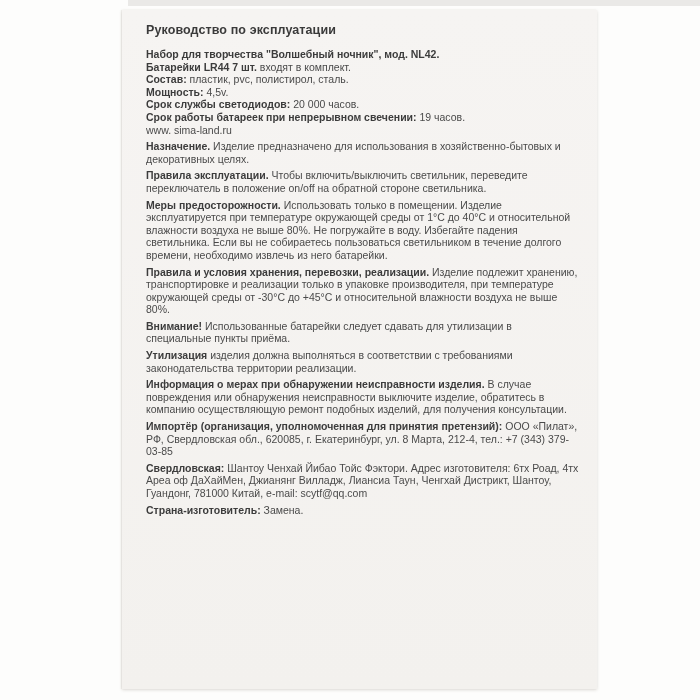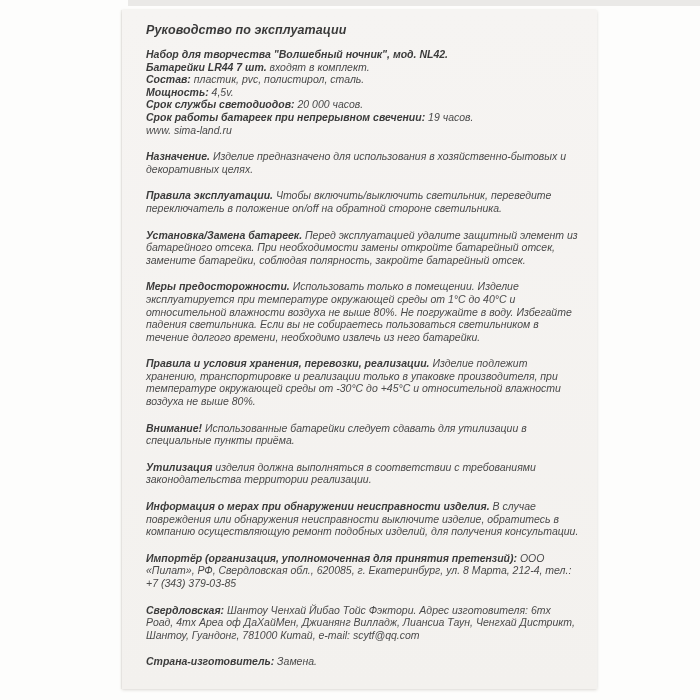--- a/index.html
+++ b/index.html
@@ -26,37 +26,36 @@
   .paper {
     position: absolute;
     left: 122px;
     top: 10px;
     width: 475px;
     height: 679px;
     box-sizing: border-box;
     padding: 13px 18px 0 24px;
     background: linear-gradient(180deg, #f6f4f2 0%, #f3f1ee 100%);
     box-shadow: 0 1px 3px rgba(140, 130, 120, 0.28), -1px 0 1px rgba(160,150,140,0.12);
-    font-style: italic;
   }
   .page-title {
     margin: 0 0 11px 0;
     font-size: 12.5px;
     font-weight: 700;
     color: #3a3a3a;
     letter-spacing: 0.1px;
   }
   .line, .para {
     margin: 0;
     font-size: 10.5px;
     line-height: 12.6px;
     color: #4a4a4a;
     max-width: 436px;
   }
-  .para { margin-top: 14px; }
+  .para { margin-top: 4px; }
   .lead {
     font-weight: 700;
     color: #3c3c3c;
   }
 </style>
 </head>
 <body>
 
 <div class="canvas">
   <div class="top-band"></div>
@@ -69,21 +68,20 @@
       <p class="line"><span class="lead">Батарейки LR44 7 шт.</span><span> входят в комплект.</span></p>
       <p class="line"><span class="lead">Состав:</span><span> пластик, pvc, полистирол, сталь.</span></p>
       <p class="line"><span class="lead">Мощность:</span><span> 4,5v.</span></p>
       <p class="line"><span class="lead">Срок службы светодиодов:</span><span> 20 000 часов.</span></p>
       <p class="line"><span class="lead">Срок работы батареек при непрерывном свечении:</span><span> 19  часов.</span></p>
       <p class="line"><span class="lead"></span><span>www. sima-land.ru</span></p>
     </div>
 
     <p class="para"><span class="lead">Назначение.</span><span> Изделие предназначено для использования в хозяйственно-бытовых и декоративных целях.</span></p>
     <p class="para"><span class="lead">Правила эксплуатации.</span><span> Чтобы включить/выключить светильник, переведите переключатель в положение on/off на обратной стороне светильника.</span></p>
-    <p class="para"><span class="lead">Установка/Замена батареек.</span><span> Перед эксплуатацией удалите защитный элемент из батарейного отсека. При необходимости замены откройте батарейный отсек, замените батарейки, соблюдая полярность, закройте батарейный отсек.</span></p>
     <p class="para"><span class="lead">Меры предосторожности.</span><span> Использовать только в помещении. Изделие эксплуатируется при температуре окружающей среды от 1°С до 40°С и относительной влажности воздуха не выше 80%. Не погружайте в воду. Избегайте падения светильника. Если вы не собираетесь пользоваться светильником в течение долгого времени, необходимо извлечь из него батарейки.</span></p>
     <p class="para"><span class="lead">Правила и условия хранения, перевозки, реализации.</span><span> Изделие подлежит хранению, транспортировке и реализации только в упаковке производителя, при температуре окружающей среды от -30°С до +45°С и относительной влажности воздуха не выше 80%.</span></p>
     <p class="para"><span class="lead">Внимание!</span><span> Использованные батарейки следует сдавать для утилизации в специальные пункты приёма.</span></p>
     <p class="para"><span class="lead">Утилизация</span><span> изделия должна выполняться в соответствии с требованиями законодательства территории реализации.</span></p>
     <p class="para"><span class="lead">Информация о мерах при обнаружении неисправности изделия.</span><span> В случае повреждения или обнаружения неисправности выключите изделие, обратитесь в компанию осуществляющую ремонт подобных изделий, для получения консультации.</span></p>
     <p class="para"><span class="lead">Импортёр (организация, уполномоченная для принятия претензий):</span><span> ООО «Пилат», РФ, Свердловская обл., 620085, г. Екатеринбург, ул. 8 Марта, 212-4, тел.: +7 (343) 379-03-85</span></p>
     <p class="para"><span class="lead">Свердловская:</span><span> Шантоу Ченхай Йибао Тойс Фэктори. Адрес изготовителя: 6тх Роад, 4тх Ареа оф ДаХайМен, Джианянг Вилладж, Лиансиа Таун, Ченгхай Дистрикт, Шантоу, Гуандонг, 781000 Китай, e-mail: scytf@qq.com</span></p>
     <p class="para"><span class="lead">Страна-изготовитель:</span><span> Замена.</span></p>
   </div>
 </div>

